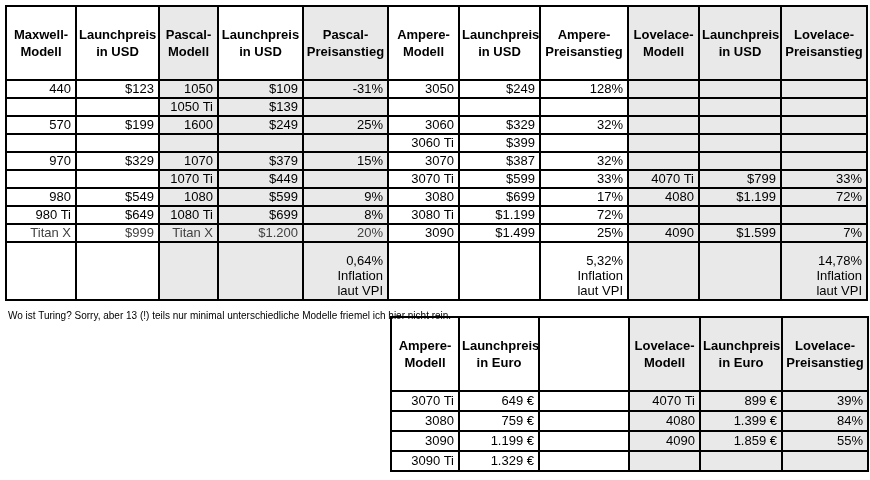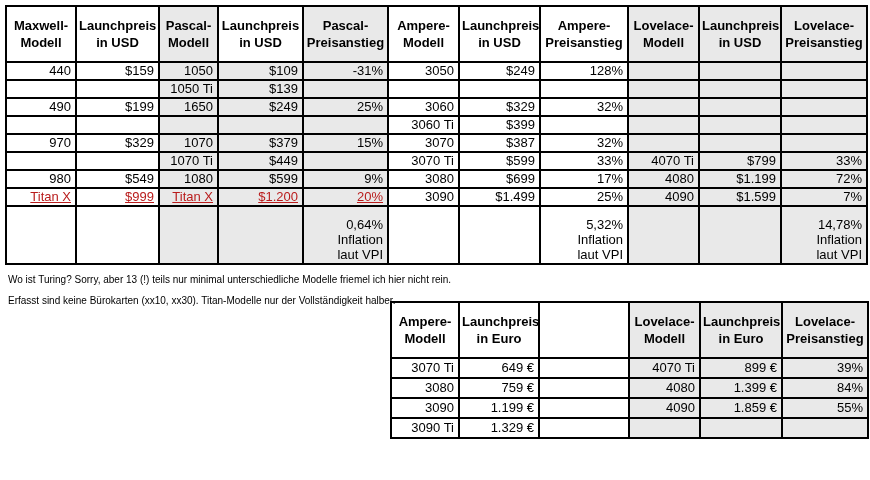--- a/index.html
+++ b/index.html
@@ -22,35 +22,35 @@
     border: 2px solid #000;
     white-space: pre-line;
     overflow: hidden;
     box-sizing: border-box;
   }
   table.tbl th {
     font-weight: bold;
     text-align: center;
     font-size: 13px;
     line-height: 17px;
-    padding: 10px 2px;
+    padding: 19px 2px;
     vertical-align: middle;
   }
   table.tbl td {
     text-align: right;
     font-size: 13px;
     line-height: 15px;
     padding: 0 4px 1px 4px;
     vertical-align: bottom;
     height: 15px;
   }
   
   .g { background: #e9e9e9; }
   
-  .m { color: #b91c1c; text-decoration: underline; }
+  .m { color: #404040; }
   
   tr.tall td { height: 58px; }
 
   table.main { width: 861px; }
   table.euro { width: 477px; }
   table.euro td { height: 16px; padding: 1px 4px 2px 4px; }
 
   .notes { margin: 4px 0 0 3px; }
   .notes p {
     margin: 0;
@@ -101,21 +101,21 @@
 Modell</th>
         <th class="g">Launchpreis
 in USD</th>
         <th class="g">Lovelace-
 Preisanstieg</th>
       </tr>
     </thead>
     <tbody>
       <tr>
         <td>440</td>
-        <td>$159</td>
+        <td>$123</td>
         <td class="g">1050</td>
         <td class="g">$109</td>
         <td class="g">-31%</td>
         <td>3050</td>
         <td>$249</td>
         <td>128%</td>
         <td class="g"></td>
         <td class="g"></td>
         <td class="g"></td>
       </tr>
@@ -126,23 +126,23 @@
         <td class="g">$139</td>
         <td class="g"></td>
         <td></td>
         <td></td>
         <td></td>
         <td class="g"></td>
         <td class="g"></td>
         <td class="g"></td>
       </tr>
       <tr>
-        <td>490</td>
+        <td>570</td>
         <td>$199</td>
-        <td class="g">1650</td>
+        <td class="g">1600</td>
         <td class="g">$249</td>
         <td class="g">25%</td>
         <td>3060</td>
         <td>$329</td>
         <td>32%</td>
         <td class="g"></td>
         <td class="g"></td>
         <td class="g"></td>
       </tr>
       <tr>
@@ -191,20 +191,33 @@
         <td class="g">$599</td>
         <td class="g">9%</td>
         <td>3080</td>
         <td>$699</td>
         <td>17%</td>
         <td class="g">4080</td>
         <td class="g">$1.199</td>
         <td class="g">72%</td>
       </tr>
       <tr>
+        <td>980 Ti</td>
+        <td>$649</td>
+        <td class="g">1080 Ti</td>
+        <td class="g">$699</td>
+        <td class="g">8%</td>
+        <td>3080 Ti</td>
+        <td>$1.199</td>
+        <td>72%</td>
+        <td class="g"></td>
+        <td class="g"></td>
+        <td class="g"></td>
+      </tr>
+      <tr>
         <td class="m">Titan X</td>
         <td class="m">$999</td>
         <td class="g m">Titan X</td>
         <td class="g m">$1.200</td>
         <td class="g m">20%</td>
         <td>3090</td>
         <td>$1.499</td>
         <td>25%</td>
         <td class="g">4090</td>
         <td class="g">$1.599</td>
@@ -227,21 +240,20 @@
         <td class="g"></td>
         <td class="g">14,78%
 Inflation
 laut VPI</td>
       </tr>
     </tbody>
   </table>
 
   <div class="notes">
     <p>Wo ist Turing? Sorry, aber 13 (!) teils nur minimal unterschiedliche Modelle friemel ich hier nicht rein.</p>
-    <p>Erfasst sind keine Bürokarten (xx10, xx30). Titan-Modelle nur der Vollständigkeit halber.</p>
   </div>
 
   <div class="euro-wrap">
     <table class="tbl euro">
       <colgroup>
         <col style="width:68px">
           <col style="width:80px">
           <col style="width:90px">
         <col style="width:71px">
           <col style="width:82px">

